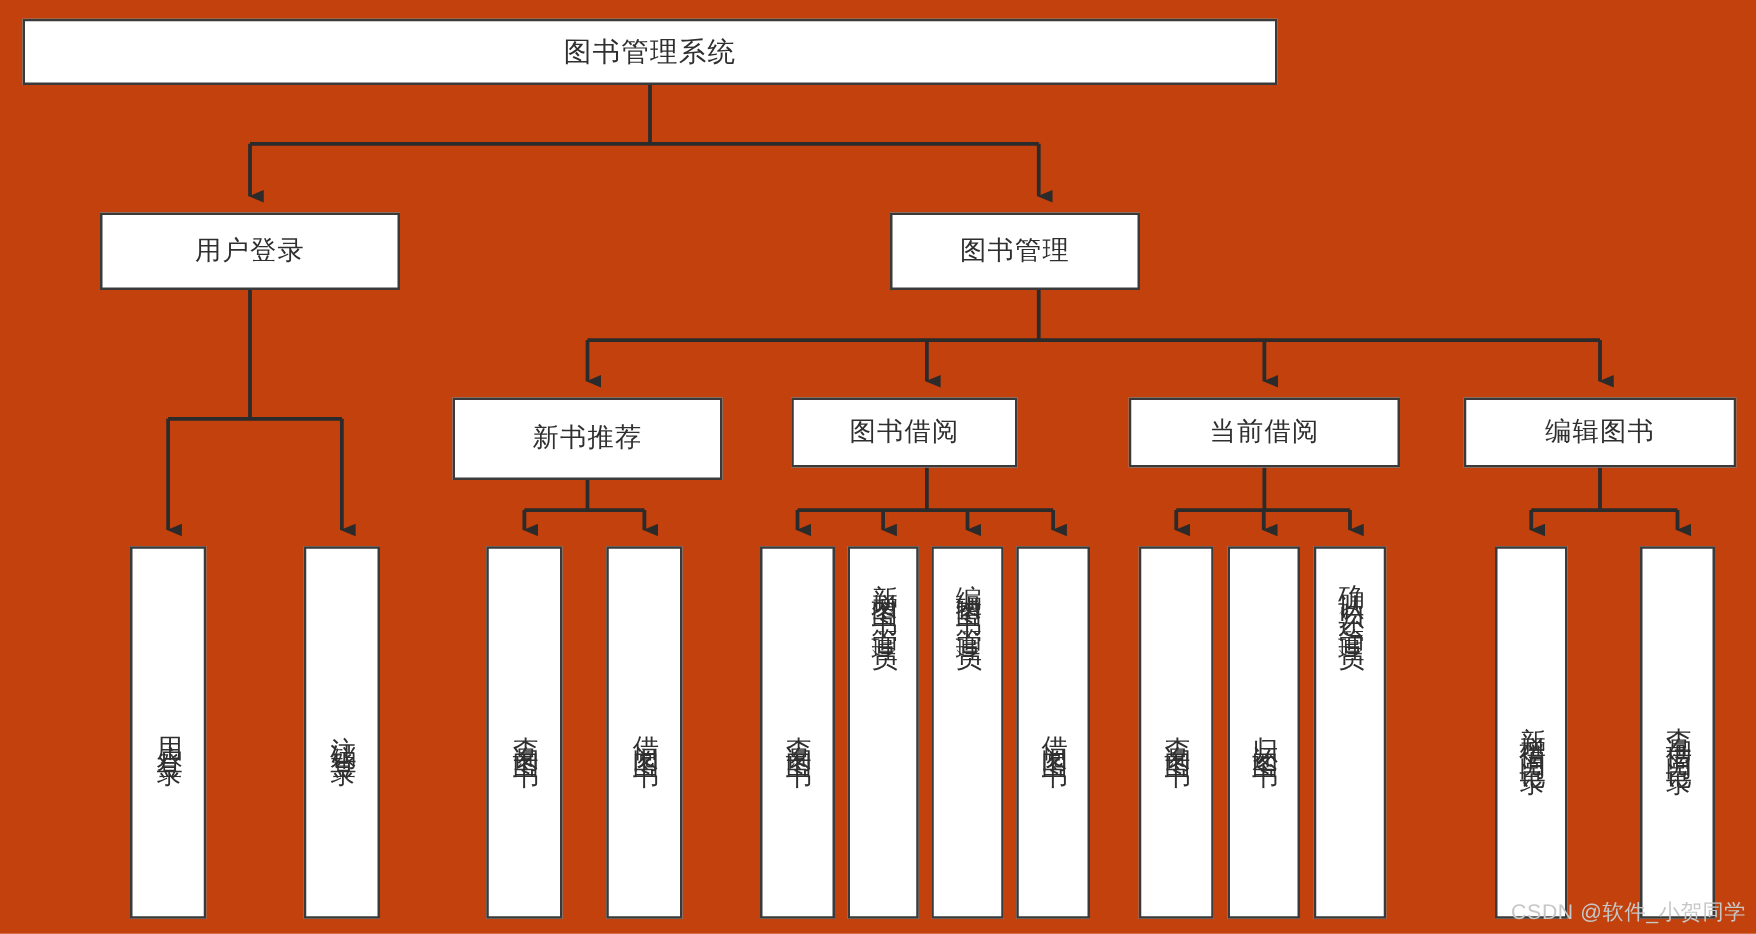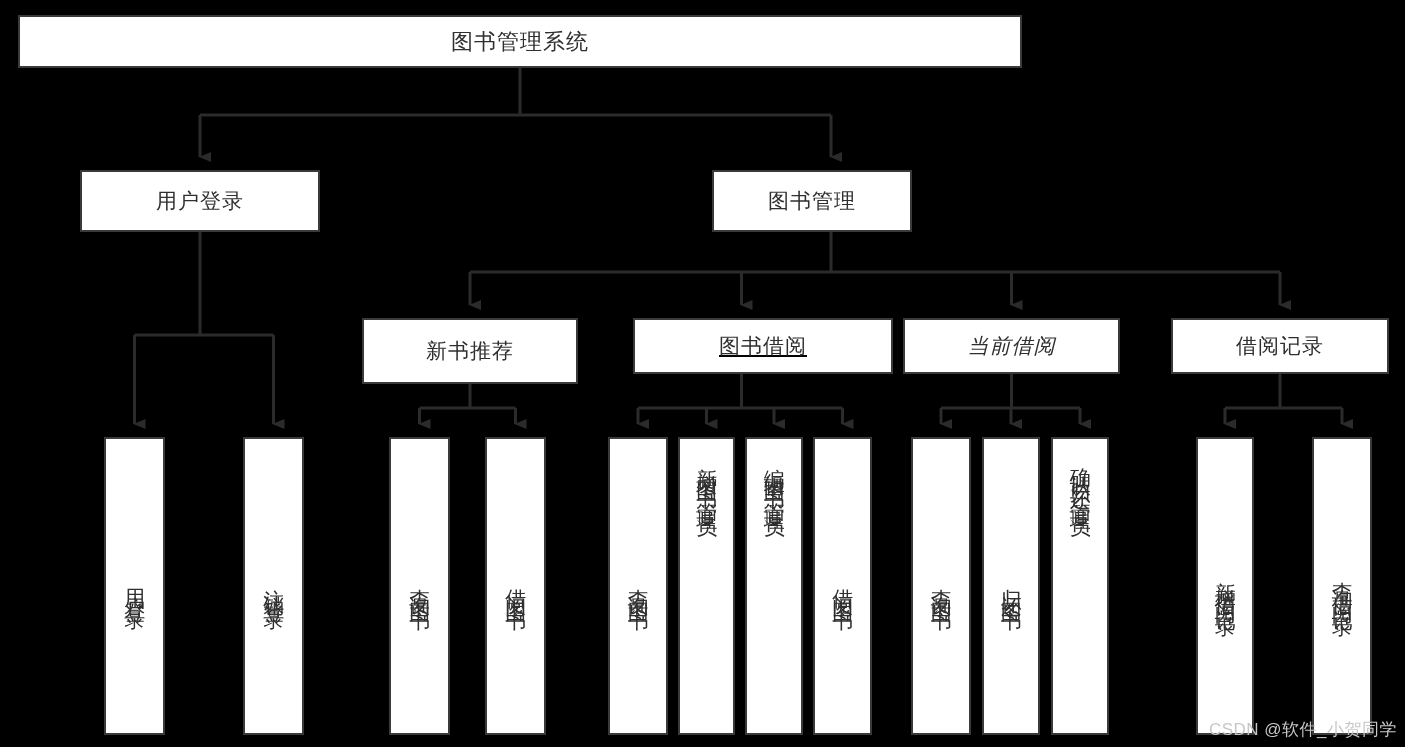--- a/index.html
+++ b/index.html
@@ -1,20 +1,20 @@
 <!DOCTYPE html>
 <html><head>
 <meta charset="utf-8">
 <style>
   html,body{margin:0;padding:0;background:#ffffff;}
   body{
     font-family:"Liberation Sans","DejaVu Sans",sans-serif;
     width:1405px;height:747px;overflow:hidden;position:relative;
   }
-  #diagram-root{position:relative;width:1405px;height:747px;background:#000000;}
+  #diagram-root{position:relative;width:1405px;height:747px;background:#c2410c;}
   svg#flow{position:absolute;left:0;top:0;width:1405px;height:747px;}
   .node-box{
     position:absolute;box-sizing:border-box;
     background:#ffffff;border:2px solid #3a3a3a;
     display:flex;align-items:center;justify-content:center;
   }
   .node-label{
     color:#2f2f2f;font-size:21px;line-height:1.25;white-space:nowrap;
     letter-spacing:1px;
   }
@@ -85,28 +85,28 @@
       </div>
       <div class="node-box" style="left: 80px; top: 170px; width: 240px; height: 62px;">
         <span class="node-label">用户登录</span>
       </div>
       <div class="node-box" style="left: 712px; top: 170px; width: 200px; height: 62px;">
         <span class="node-label">图书管理</span>
       </div>
       <div class="node-box" style="left: 362px; top: 318px; width: 216px; height: 66px;">
         <span class="node-label">新书推荐</span>
       </div>
-      <div class="node-box" style="left: 633px; top: 318px; width: 260px; height: 56px; text-decoration: underline;">
+      <div class="node-box" style="left: 633px; top: 318px; width: 181px; height: 56px;">
         <span class="node-label">图书借阅</span>
       </div>
-      <div class="node-box" style="left: 903px; top: 318px; width: 217px; height: 56px; font-style: italic;">
+      <div class="node-box" style="left: 903px; top: 318px; width: 217px; height: 56px;">
         <span class="node-label">当前借阅</span>
       </div>
       <div class="node-box" style="left: 1171px; top: 318px; width: 218px; height: 56px;">
-        <span class="node-label">借阅记录</span>
+        <span class="node-label">编辑图书</span>
       </div>
       <div class="node-box leaf-box centered" style="left: 104px; top: 437px; width: 61px; height: 298px;">
         <span class="node-label vertical">用户登录</span>
       </div>
       <div class="node-box leaf-box centered" style="left: 243px; top: 437px; width: 61px; height: 298px;">
         <span class="node-label vertical">注销登录</span>
       </div>
       <div class="node-box leaf-box centered" style="left: 389px; top: 437px; width: 61px; height: 298px;">
         <span class="node-label vertical">查询图书</span>
       </div>

